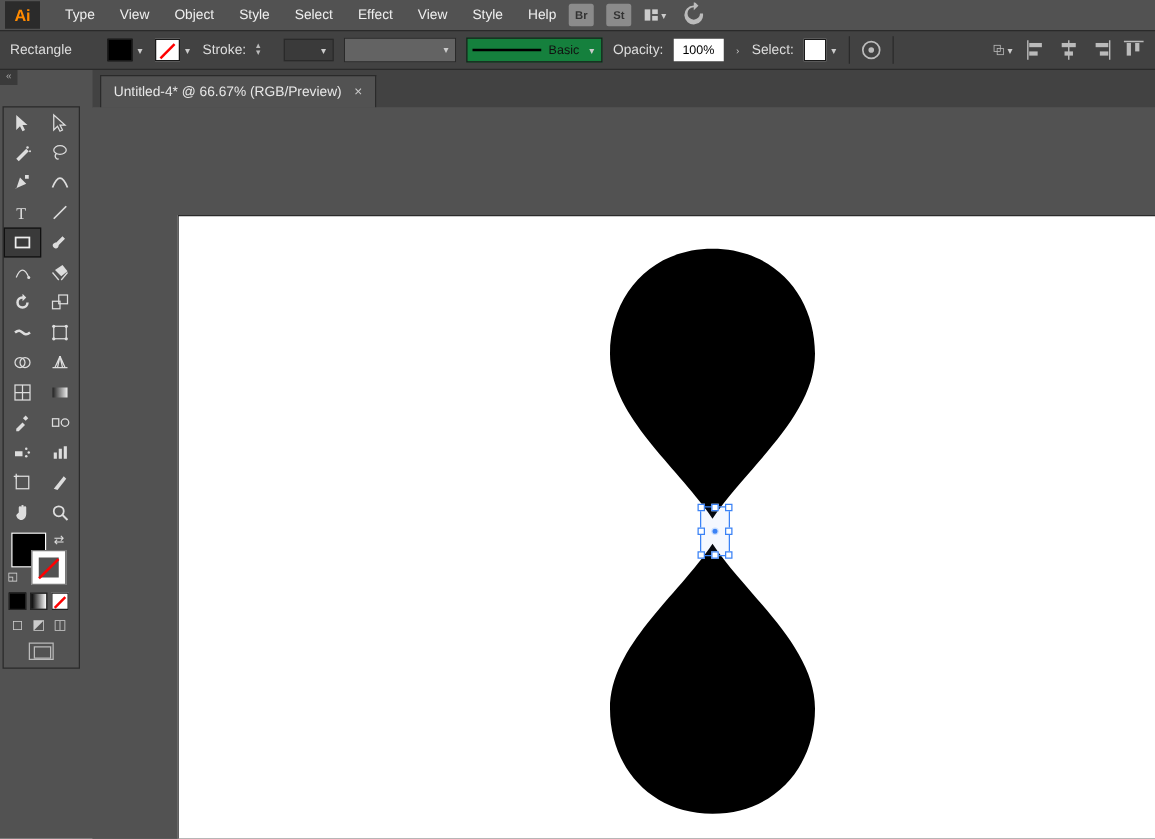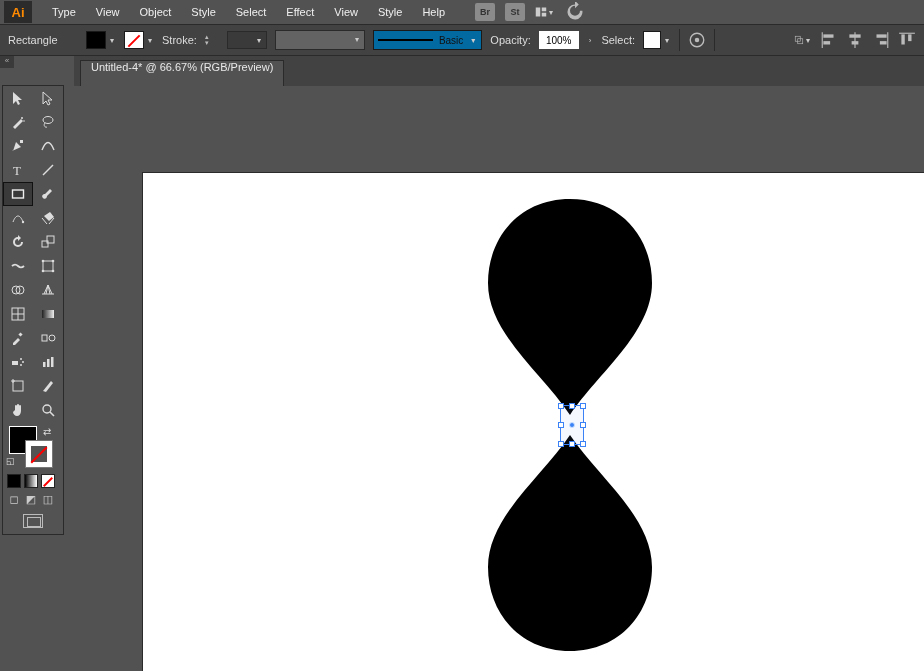--- a/index.html
+++ b/index.html
@@ -31,21 +31,20 @@
     display: flex; align-items: center; justify-content: center;
     margin-right: 10px;
     font-family: Arial, sans-serif;
   }
   .menu-item {
     padding: 4px 10px;
     cursor: default;
     color: #f0f0f0;
   }
   .menu-right {
-    margin-left: 20px;
     display: flex;
     align-items: center;
     gap: 10px;
   }
   .bridge-icon, .stock-icon {
     width: 20px; height: 18px;
     background: #8b8b8b;
     display: flex; align-items: center; justify-content: center;
     font-size: 9px; font-weight: bold; color: #333;
     border-radius: 2px;
@@ -101,21 +100,21 @@
     display:flex; align-items:center; justify-content:flex-end; padding-right:3px;
   }
   .vsp-box {
     width: 90px; height: 20px;
     background: #636363;
     border: 1px solid #2a2a2a;
   }
   .brush-box {
     display:flex; align-items:center;
     height:20px;
-    background:#0369a1;
+    background:#15803d;
     border:1px solid #1a1a1a;
     padding: 0 4px;
     gap:6px;
     color:#111;
   }
   .brush-line {
     width: 55px; height: 2px; background:#000;
   }
   .opacity-field {
     width: 40px; height: 18px;
@@ -216,21 +215,20 @@
     height:26px;
     background:#525252;
     color:#e8e8e8;
     display:flex; align-items:center;
     padding: 0 10px;
     gap:10px;
     font-size: 11px;
     border-top:1px solid #2a2a2a;
     border-left:1px solid #2a2a2a;
     border-right:1px solid #2a2a2a;
-    flex-direction:column;
   }
   .tab-close { font-size:11px; color:#ccc; }
   .canvas-area {
     position:absolute;
     left:0; top:30px; right:0; bottom:0;
     background:#525252;
     overflow:hidden;
   }
   .artboard {
     position:absolute;

